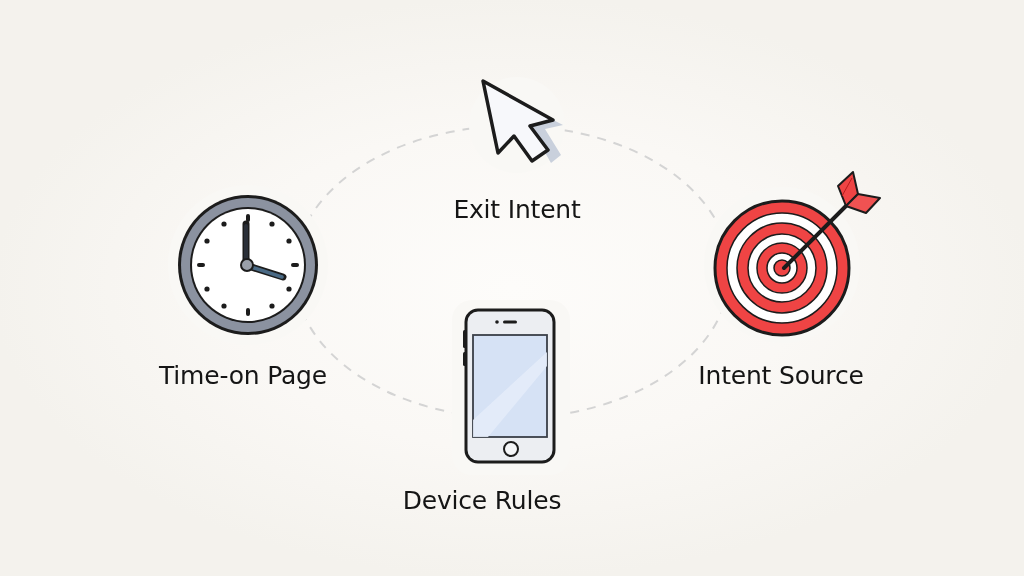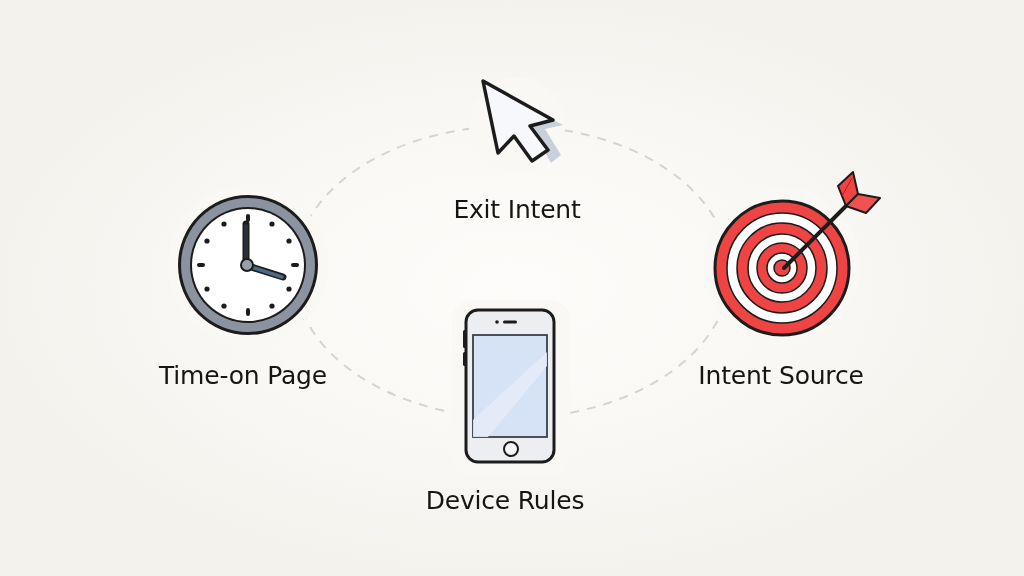--- a/index.html
+++ b/index.html
@@ -88,14 +88,14 @@
     <rect x="473" y="335" width="74" height="102" fill="#d6e2f5" stroke="#3a3f48" stroke-width="1.8"></rect>
     <path d="M473 420 L547 352 L547 366 L488 437 L473 437 Z" fill="#e4ecf9" opacity="0.9"></path>
     <circle cx="497" cy="322" r="1.8" fill="#1c1c1c"></circle>
     <rect x="503" y="320.5" width="14" height="3" rx="1.5" fill="#1c1c1c"></rect>
     <circle cx="511" cy="449" r="7" fill="#f5f6f8" stroke="#1c1c1c" stroke-width="2"></circle>
   </g>
 </svg>
 
 <div class="label" style="left:517px; top:193px;margin-top:16px;">Exit Intent</div>
 <div class="label" style="left:781px; top:375px;">Intent Source</div>
-<div class="label" style="left:505px; top:500px;">Device Rules</div>
+<div class="label" style="left:482px; top:500px;">Device Rules</div>
 <div class="label" style="left:243px; top:375px;">Time-on Page</div>
 
 </body></html>

